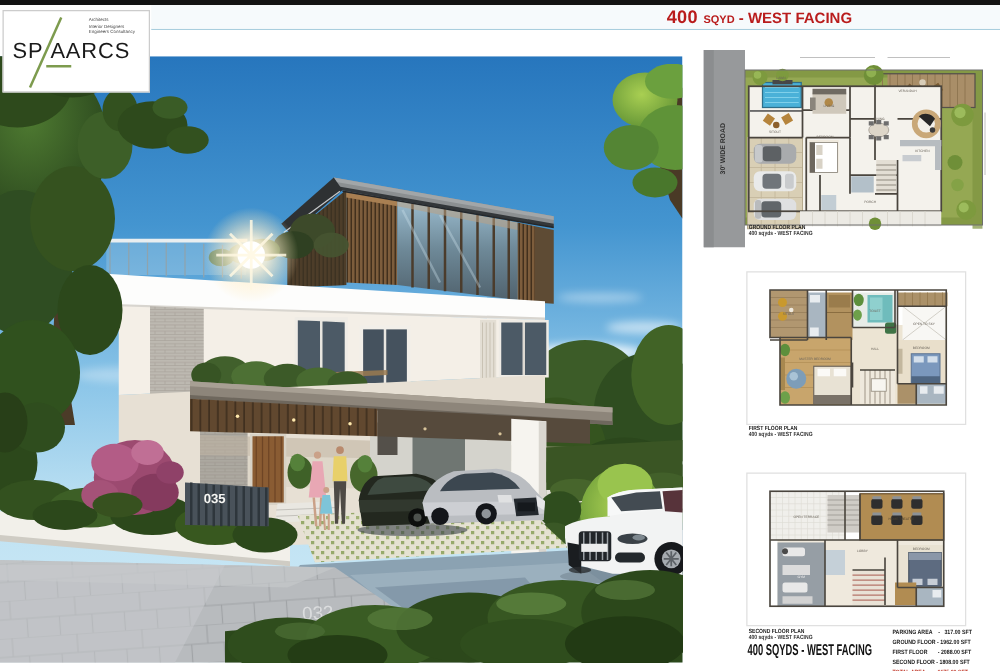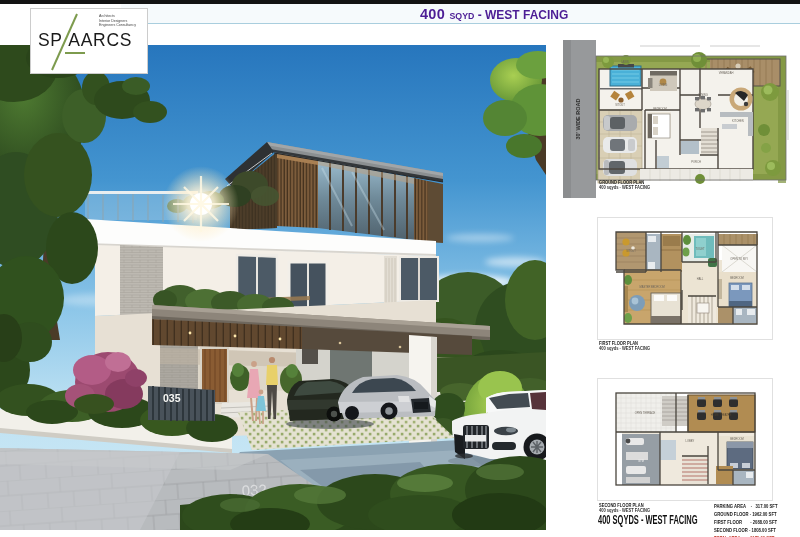--- a/index.html
+++ b/index.html
@@ -10,21 +10,21 @@
 </head>
 <body>
 <div class="page">
 
   <div class="abs" style="left:0;top:0;width:800px;height:4px;background:#131313;"></div>
 
   <div class="abs" style="left:121px;top:23px;width:679px;height:1px;background:#a9cede;"></div>
 
   <div class="abs" style="left:121px;top:4px;width:679px;height:19px;background:#f6fafc;"></div>
 
-  <div class="abs" style="left:420px;top:5px;width:375px;height:18px;text-align:left;color:#4c1d95;white-space:nowrap;">
+  <div class="abs" style="left:420px;top:5px;width:375px;height:18px;text-align:center;color:#b91c1c;white-space:nowrap;">
     <span style="font-size:14.5px;font-weight:bold;letter-spacing:0.3px;">400 </span><span style="font-size:8.8px;font-weight:bold;">SQYD</span><span style="font-size:12px;font-weight:bold;"> - WEST FACING</span>
   </div>
 
   <svg class="abs" style="left:0;top:45px;" width="546" height="485" viewBox="0 45 546 485">
   <defs>
     <linearGradient id="skyg" x1="0" y1="45" x2="0" y2="530" gradientUnits="userSpaceOnUse">
       <stop offset="0" stop-color="#2776bd"></stop>
       <stop offset="0.28" stop-color="#4495d0"></stop>
       <stop offset="0.55" stop-color="#8ec7e9"></stop>
       <stop offset="0.75" stop-color="#bfe2f3"></stop>
@@ -410,21 +410,21 @@
     <ellipse cx="30" cy="342" rx="22" ry="20" fill="#2f4d1e"></ellipse>
     <ellipse cx="4" cy="338" rx="18" ry="24" fill="#283f18"></ellipse>
     <ellipse cx="84" cy="116" rx="22" ry="27" fill="#3d5f28"></ellipse>
     <ellipse cx="96" cy="88" rx="14" ry="17" fill="#33511f"></ellipse>
     <ellipse cx="122" cy="100" rx="28" ry="19" fill="#2e4a1c"></ellipse>
     <ellipse cx="150" cy="112" rx="17" ry="11" fill="#33511f"></ellipse>
     <ellipse cx="136" cy="86" rx="14" ry="9" fill="#3a5c26"></ellipse>
   </g>
   </svg>
 
-  <div class="abs" style="left:2px;top:8px;width:118px;height:66px;background:#ffffff;border:1px solid #cccccc;box-sizing:border-box;margin-left:28px;">
+  <div class="abs" style="left:2px;top:8px;width:118px;height:66px;background:#ffffff;border:1px solid #cccccc;box-sizing:border-box;">
 
     <svg class="abs" style="left:0;top:0;" width="118" height="64" viewBox="0 0 118 64">
       <line x1="21" y1="61" x2="46" y2="5" stroke="#7d9b4e" stroke-width="2"></line>
       <line x1="34" y1="44" x2="54" y2="44" stroke="#7d9b4e" stroke-width="2"></line>
     </svg>
 
     <div class="abs" style="left:7px;top:21px;font-size:17.5px;color:#1a1a1a;letter-spacing:0.7px;">SP<span style="color:rgba(0,0,0,0);">/</span>AARCS</div>
 
     <div class="abs" style="left:68px;top:5px;font-size:3.6px;line-height:4.6px;color:#444;">Architects<br>Interior Designers<br>Engineers Consultancy</div>
   </div>

